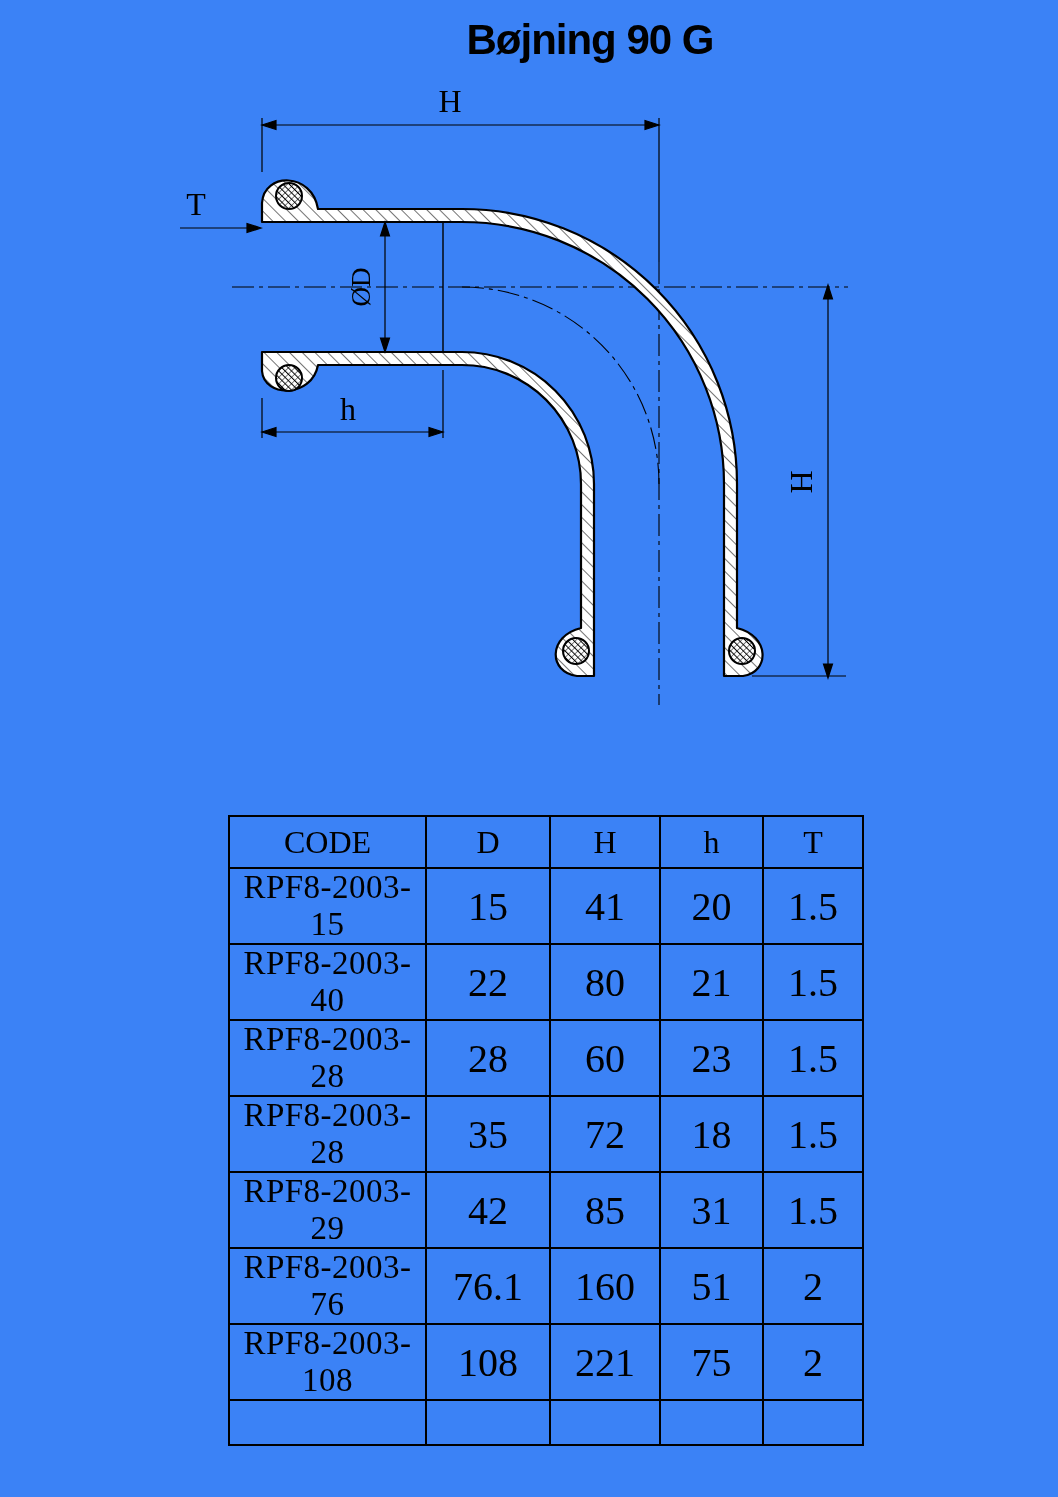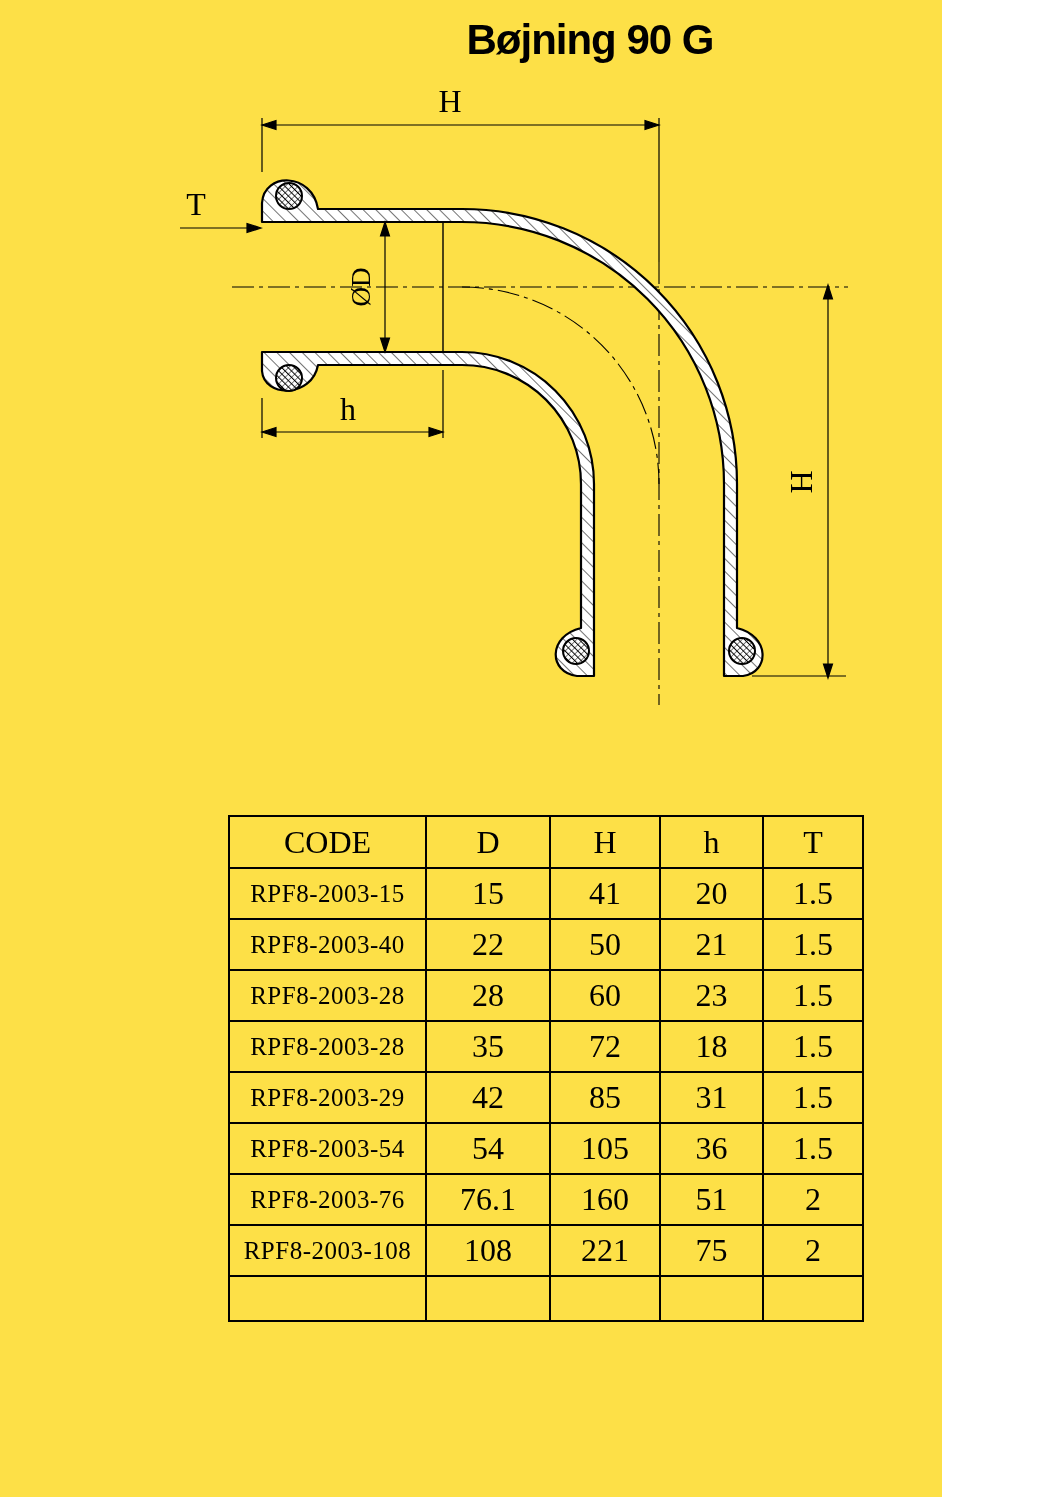--- a/index.html
+++ b/index.html
@@ -1,17 +1,17 @@
 <!DOCTYPE html>
 <html><head>
 <meta charset="utf-8">
 <style>
   html,body{margin:0;padding:0;background:#fff;}
   .page{
-    position:relative;width:942px;height:1497px;background:#fde047;
+    position:relative;width:1058px;height:1497px;background:#3b82f6;
     font-family:"Liberation Serif","DejaVu Serif",serif;color:#000;overflow:hidden;
   }
   .title{
     position:absolute;left:160px;top:16px;width:860px;text-align:center;
     font-family:"Liberation Sans","DejaVu Sans",sans-serif;
     font-weight:bold;font-size:42px;letter-spacing:-1px;color:#000;
   }
   svg.drawing{position:absolute;left:150px;top:80px;}
   table.spec{
     position:absolute;left:228px;top:815px;
@@ -22,22 +22,22 @@
   table.spec col.c-code{width:197px;}
   table.spec col.c-d{width:124px;}
   table.spec col.c-h{width:110px;}
   table.spec col.c-hs{width:103px;}
   table.spec col.c-t{width:100px;}
   table.spec th, table.spec td{
     border:2px solid #000;text-align:center;vertical-align:middle;padding:0;
   }
   table.spec th{font-weight:normal;font-size:32px;height:50px;}
   table.spec td{height:49px;}
-  td.code{font-size:25px;letter-spacing:0.5px;}
-  td.num{font-size:32px;}
+  td.code{font-size:33px;letter-spacing:0.5px;}
+  td.num{font-size:40px;}
   tr.empty td{height:43px;}
 </style>
 </head>
 <body>
 
 <div class="page">
 
   <div class="title">Bøjning 90 G</div>
 
   <svg class="drawing" width="720" height="650" viewBox="150 80 720 650">
@@ -140,21 +140,21 @@
       <tr>
         <td class="code">RPF8-2003-15</td>
         <td class="num">15</td>
         <td class="num">41</td>
         <td class="num">20</td>
         <td class="num">1.5</td>
       </tr>
       <tr>
         <td class="code">RPF8-2003-40</td>
         <td class="num">22</td>
-        <td class="num">50</td>
+        <td class="num">80</td>
         <td class="num">21</td>
         <td class="num">1.5</td>
       </tr>
       <tr>
         <td class="code">RPF8-2003-28</td>
         <td class="num">28</td>
         <td class="num">60</td>
         <td class="num">23</td>
         <td class="num">1.5</td>
       </tr>
@@ -163,27 +163,20 @@
         <td class="num">35</td>
         <td class="num">72</td>
         <td class="num">18</td>
         <td class="num">1.5</td>
       </tr>
       <tr>
         <td class="code">RPF8-2003-29</td>
         <td class="num">42</td>
         <td class="num">85</td>
         <td class="num">31</td>
-        <td class="num">1.5</td>
-      </tr>
-      <tr>
-        <td class="code">RPF8-2003-54</td>
-        <td class="num">54</td>
-        <td class="num">105</td>
-        <td class="num">36</td>
         <td class="num">1.5</td>
       </tr>
       <tr>
         <td class="code">RPF8-2003-76</td>
         <td class="num">76.1</td>
         <td class="num">160</td>
         <td class="num">51</td>
         <td class="num">2</td>
       </tr>
       <tr>

